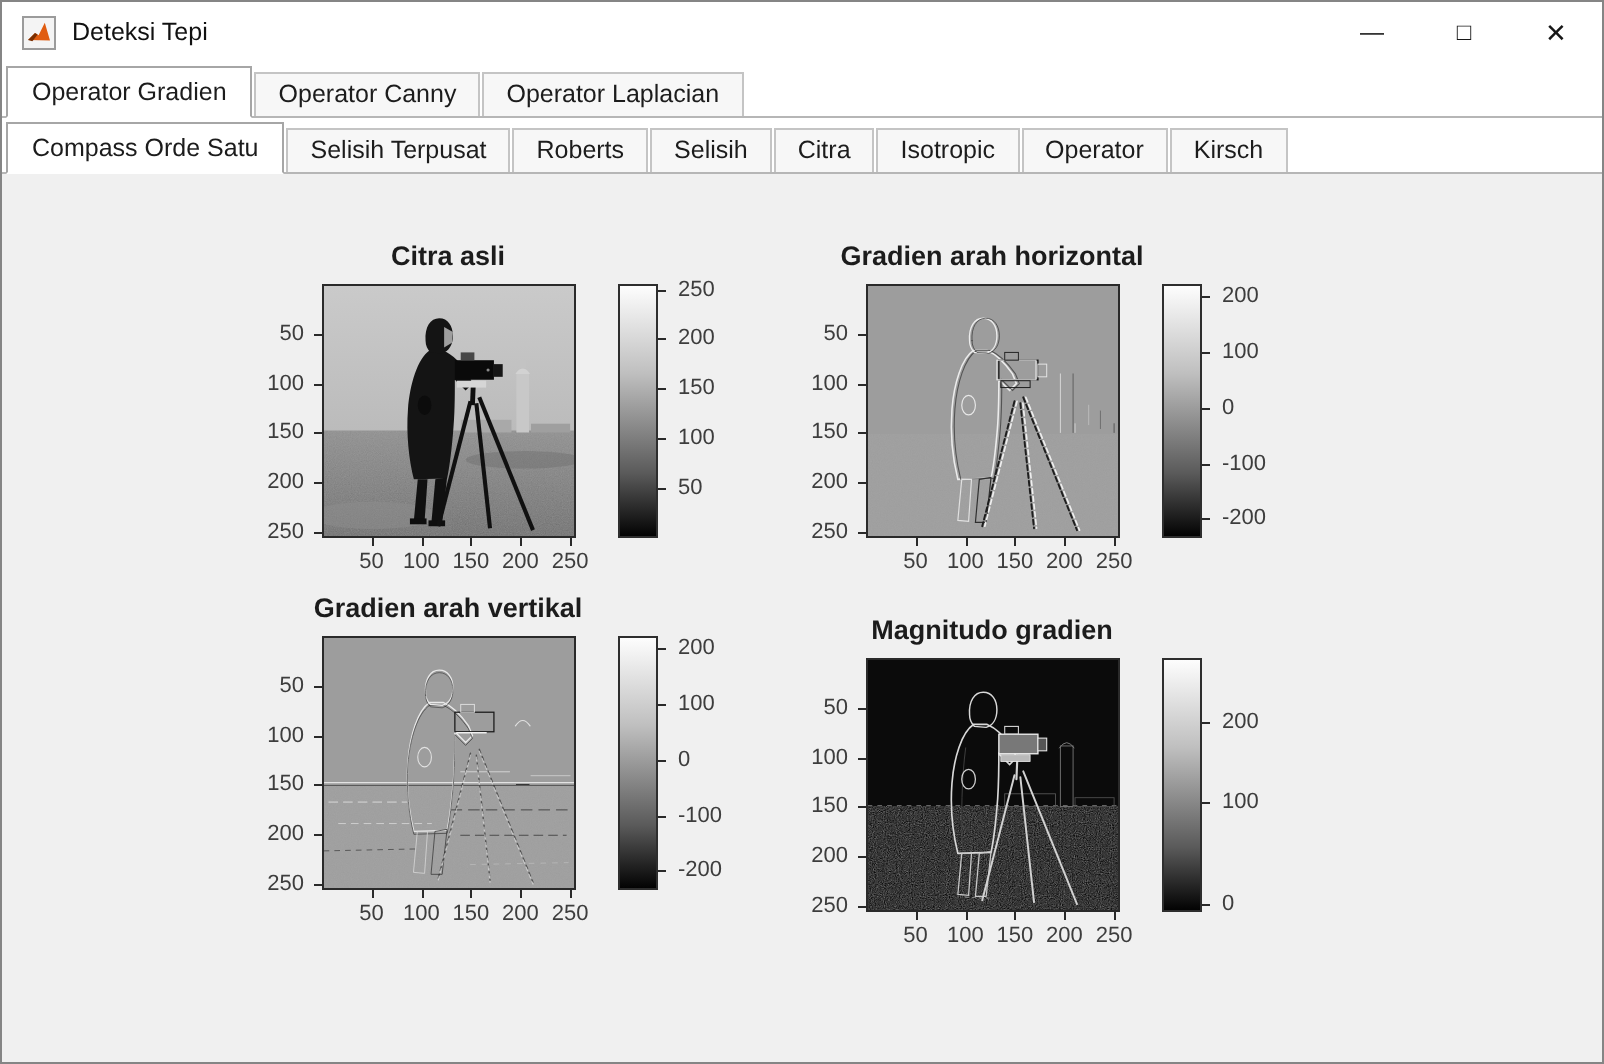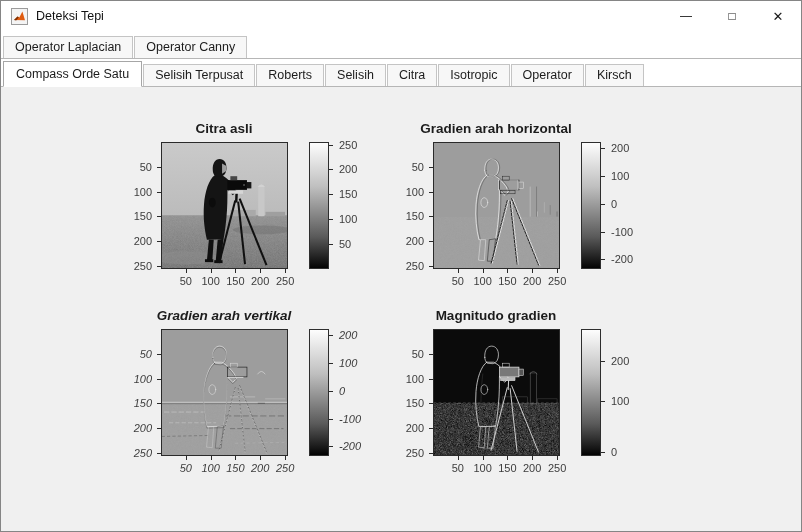--- a/index.html
+++ b/index.html
@@ -40,21 +40,21 @@
     background:#ffffff; border:1px solid #a6a6a6; border-bottom:1px solid #ffffff;
     padding:5px 12px 5px 12px; margin-bottom:-1px; z-index:2;
   }
 
   
   .content { position:relative; width:682px; height:446px; background:#f0f0f0; }
 
   .plot { position:absolute; width:252px; height:205px; }
   .plot.pos0 { left:120px; top:0; }
   .plot.pos1 { left:392px; top:0; }
-  .plot.pos2 { left:120px; top:187px;font-style:italic; }
+  .plot.pos2 { left:120px; top:176px; }
   .plot.pos3 { left:392px; top:187px; }
 
   .plot-title {
     position:absolute; left:103px; top:41px; transform:translate(-50%,-50%);
     font-weight:bold; font-size:13.5px; color:#1c1c1c; white-space:nowrap;
   }
   .axes {
     position:absolute; left:40px; top:55px; width:127px; height:127px;
     border:1px solid #2a2a2a; background:#9d9d9d;
   }
@@ -115,25 +115,28 @@
     </span>
     <span class="win-title">Deteksi Tepi</span>
     <span class="winbtns">
       <button class="winbtn">—</button>
       <button class="winbtn">□</button>
       <button class="winbtn close">✕</button>
     </span>
   </div>
 
   <div class="tabstrip">
+      <div class="tab selected">
+    <span>Operator Gradien</span>
+  </div>
+      <div class="tab">
+    <span>Operator Canny</span>
+  </div>
       <div class="tab">
     <span>Operator Laplacian</span>
-  </div>
-      <div class="tab">
-    <span>Operator Canny</span>
   </div>
     </div>
   <div class="tabstrip">
       <div class="tab selected">
     <span>Compass Orde Satu</span>
   </div>
       <div class="tab">
     <span>Selisih Terpusat</span>
   </div>
       <div class="tab">

